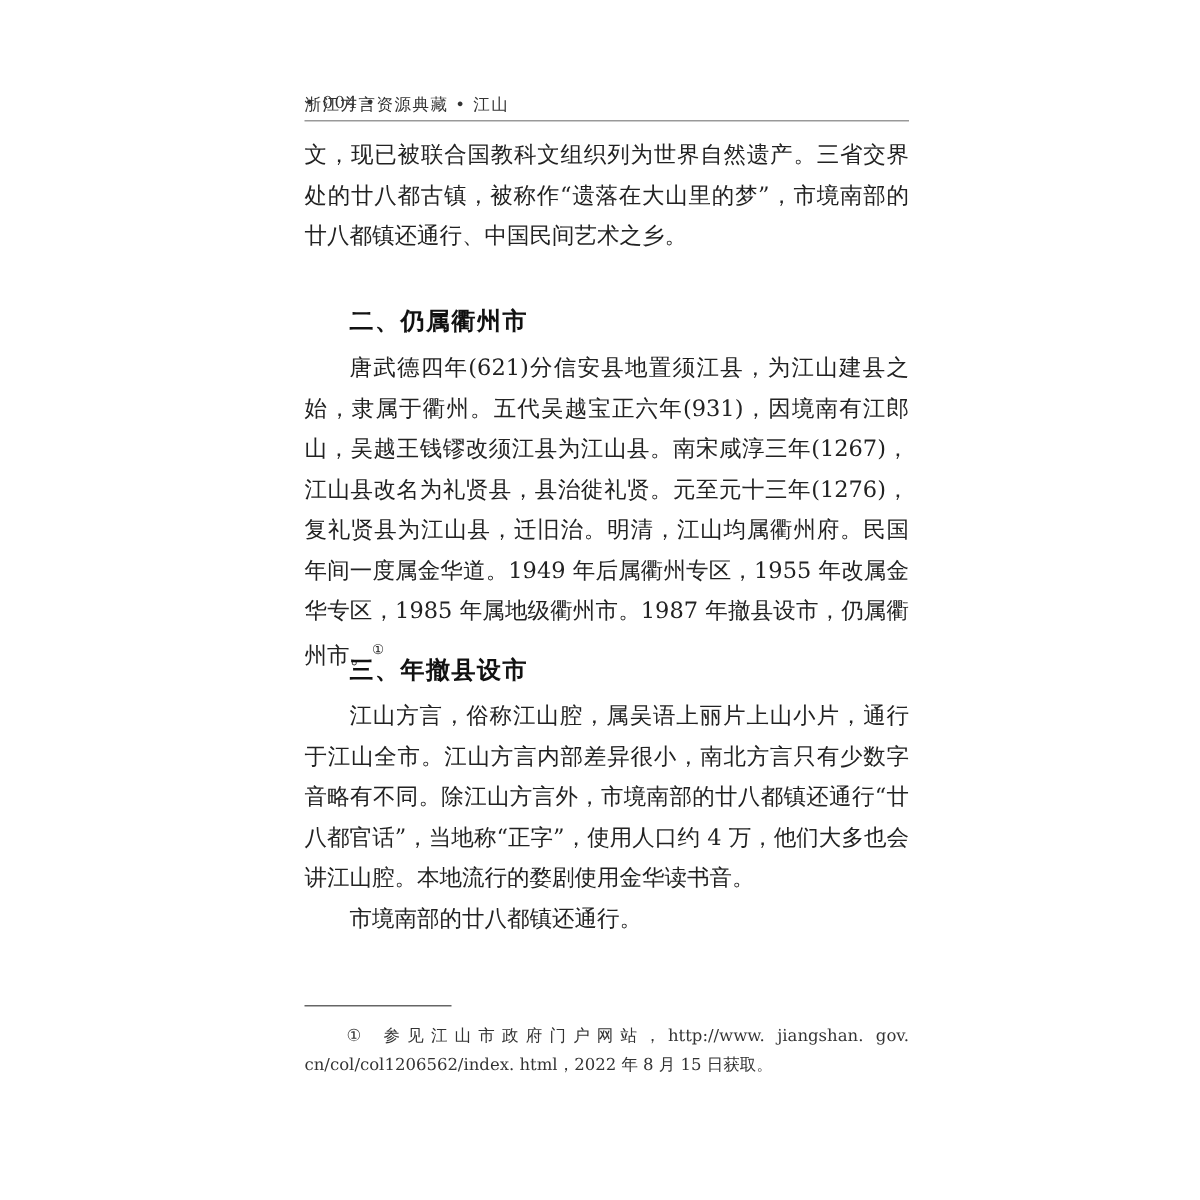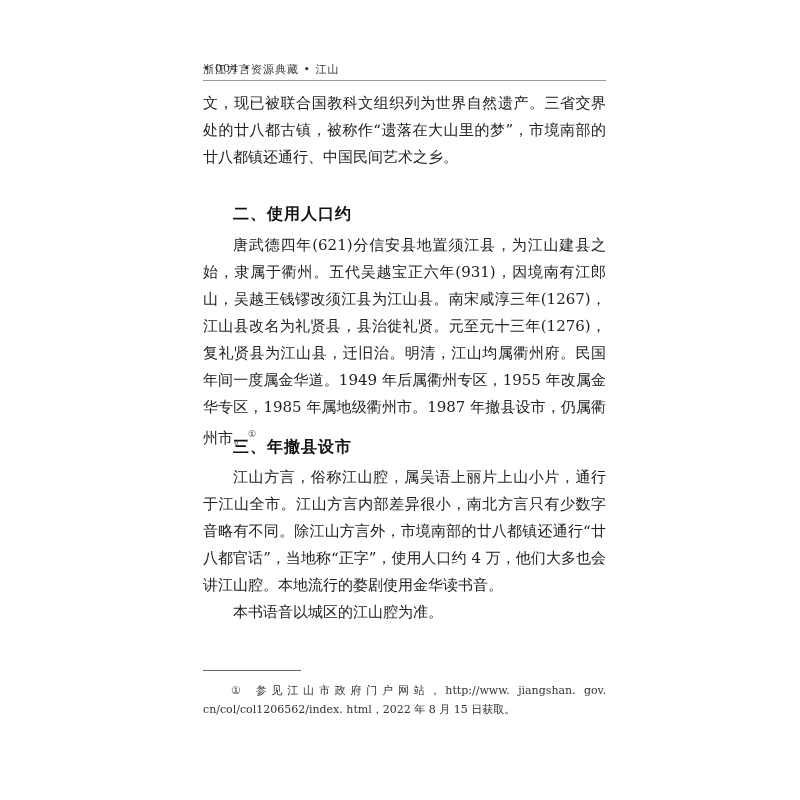--- a/index.html
+++ b/index.html
@@ -30,30 +30,30 @@
   <div class="header">
     <span class="pageno">• 004 •</span>
     <span class="title">浙江方言资源典藏 • 江山</span>
   </div>
   <div class="header-rule"></div>
 
   <div class="text" style="top:90px;">
     <p>文，现已被联合国教科文组织列为世界自然遗产。三省交界处的廿八都古镇，被称作“遗落在大山里的梦”，市境南部的廿八都镇还通行、中国民间艺术之乡。</p>
   </div>
 
-  <div class="h2" style="top:204px;">二、使用人口约</div>
+  <div class="h2" style="top:204px;">二、仍属衢州市</div>
 
   <div class="text" style="top:232px;">
     <p class="indent"><span>唐武德四年(621)分信安县地置须江县，为江山建县之始，隶属于衢州。五代吴越宝正六年(931)，因境南有江郎山，吴越王钱镠改须江县为江山县。南宋咸淳三年(1267)，江山县改名为礼贤县，县治徙礼贤。元至元十三年(1276)，复礼贤县为江山县，迁旧治。明清，江山均属衢州府。民国年间一度属金华道。1949 年后属衢州专区，1955 年改属金华专区，1985 年属地级衢州市。1987 年撤县设市，仍属衢州市。</span><span class="sup">①</span></p>
   </div>
 
   <div class="h2" style="top:437px;">三、年撤县设市</div>
 
   <div class="text" style="top:464px;">
     <p class="indent">江山方言，俗称江山腔，属吴语上丽片上山小片，通行于江山全市。江山方言内部差异很小，南北方言只有少数字音略有不同。除江山方言外，市境南部的廿八都镇还通行“廿八都官话”，当地称“正字”，使用人口约 4 万，他们大多也会讲江山腔。本地流行的婺剧使用金华读书音。</p>
-    <p class="indent">本书语音以城区的江山腔为准。</p>
+    <p class="indent">市境南部的廿八都镇还通行。</p>
   </div>
 
   <div class="fn-rule"></div>
   <div class="footnote">
     <span class="mark">①</span><span>参见江山市政府门户网站，http://www. jiangshan. gov. cn/col/col1206562/index. html，2022 年 8 月 15 日获取。</span>
   </div>
 </div>
 
 </body></html>

